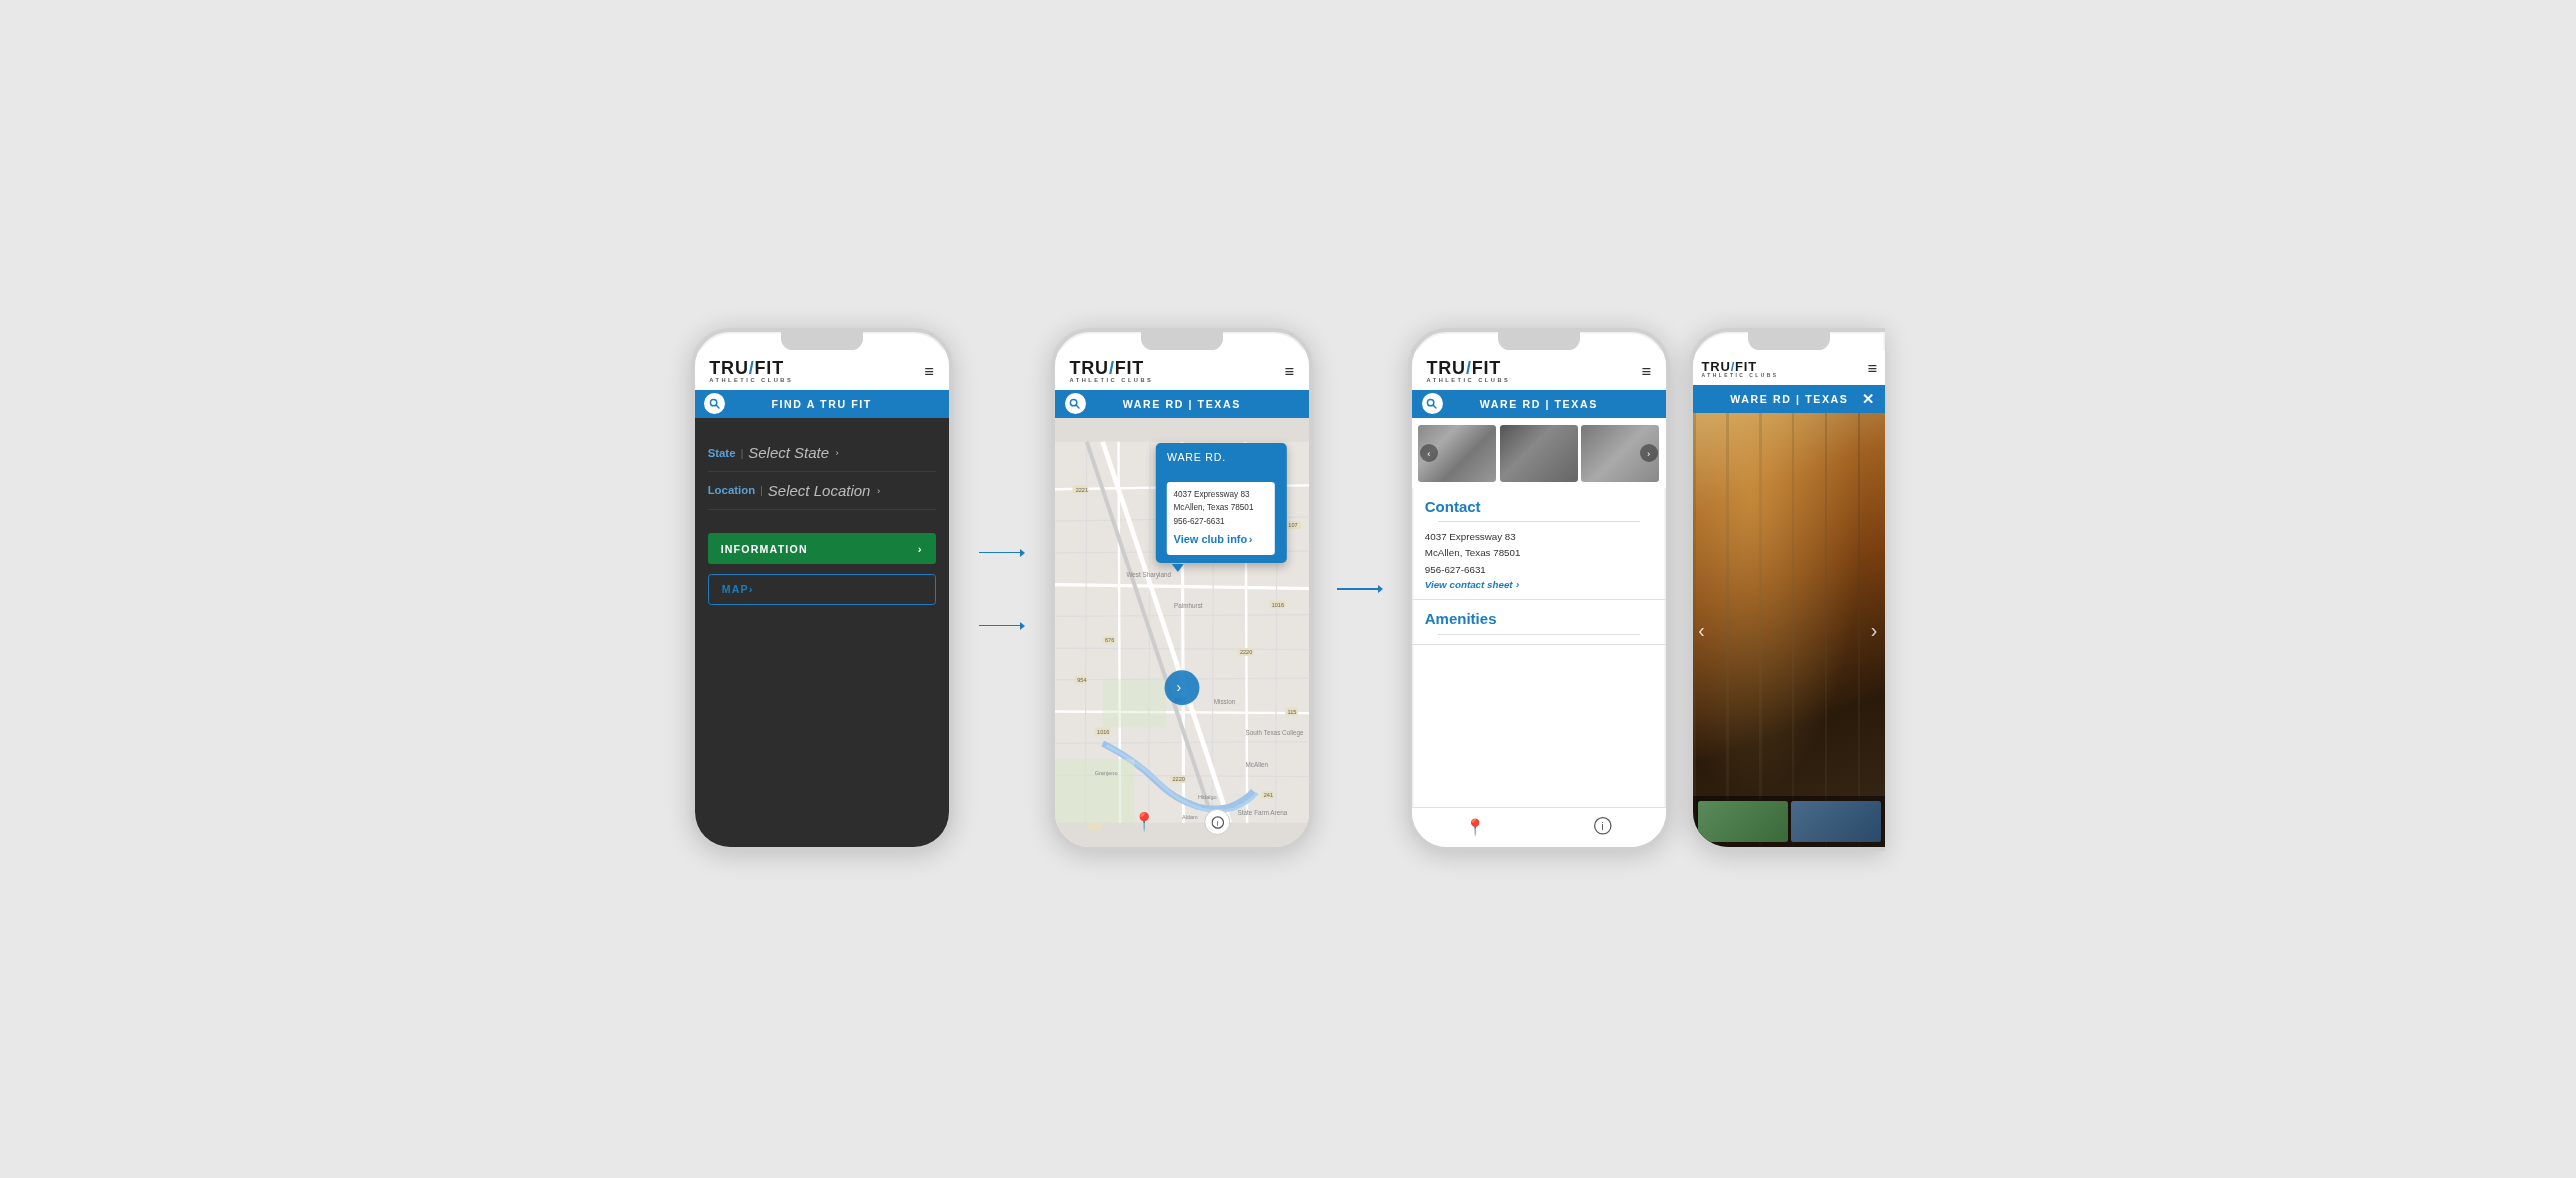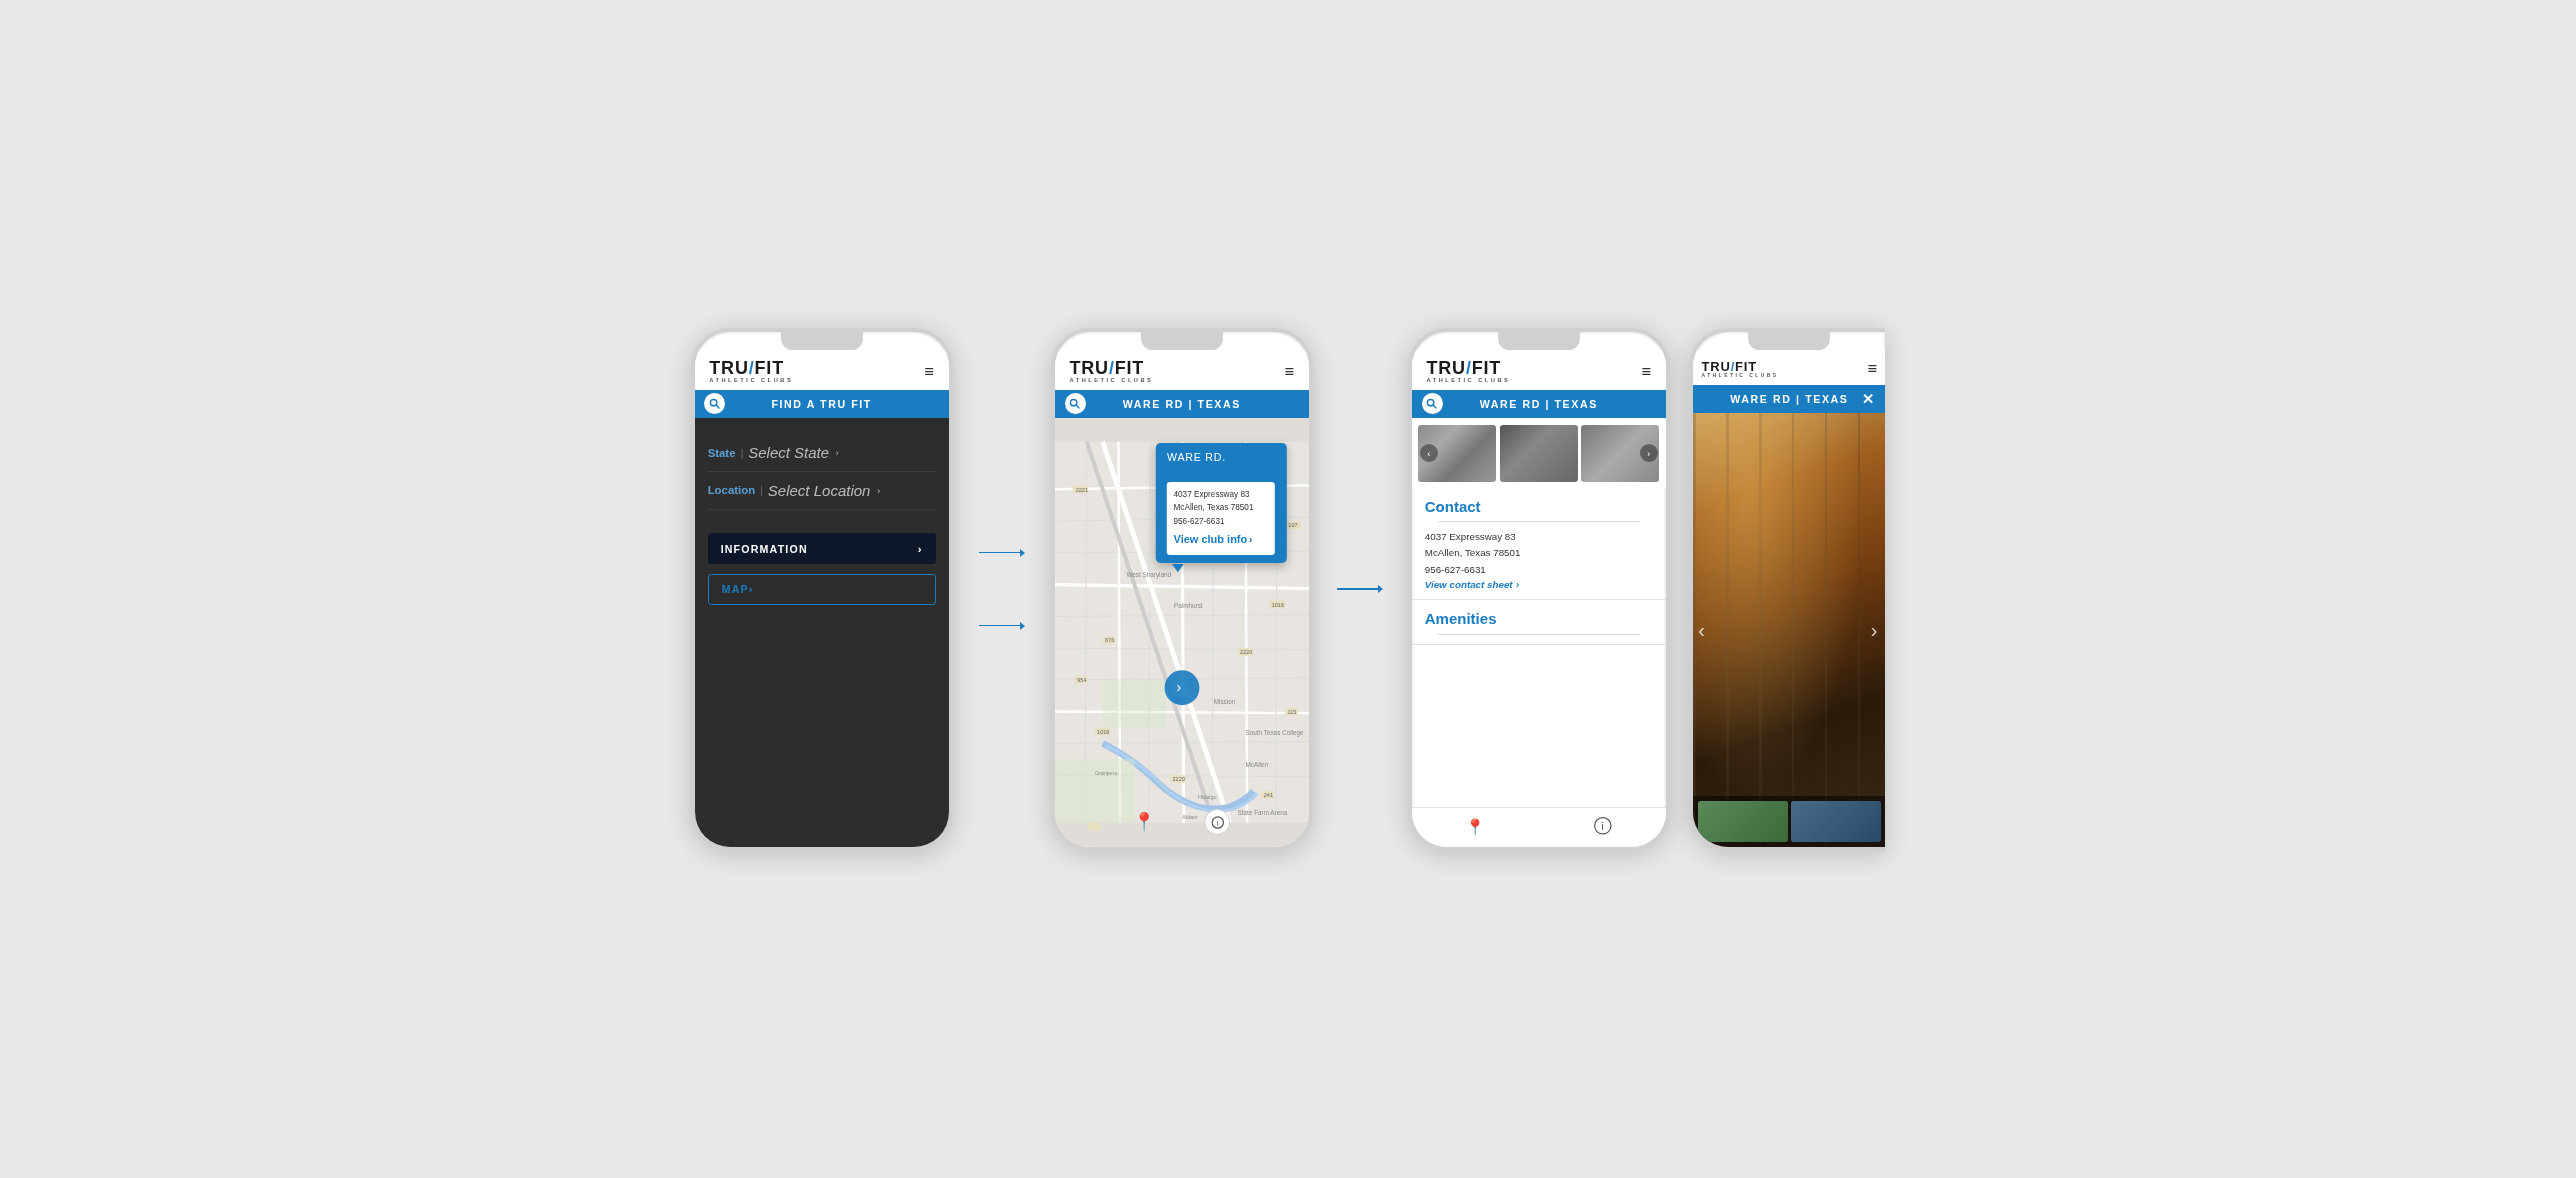--- a/index.html
+++ b/index.html
@@ -183,21 +183,21 @@
       font-style: italic;
     }
 
     .selector-arrow {
       color: #bbb;
       font-size: 9.8px;
       margin-left: 1.6px;
     }
 
     .btn-info {
-      background: #0f172a;
+      background: #15803d;
       color: #fff;
       border: none;
       border-radius: 3.3px;
       padding: 9.8px 13px;
       font-size: 10.6px;
       font-weight: 700;
       letter-spacing: 1.2px;
       cursor: pointer;
       display: flex;
       align-items: center;

